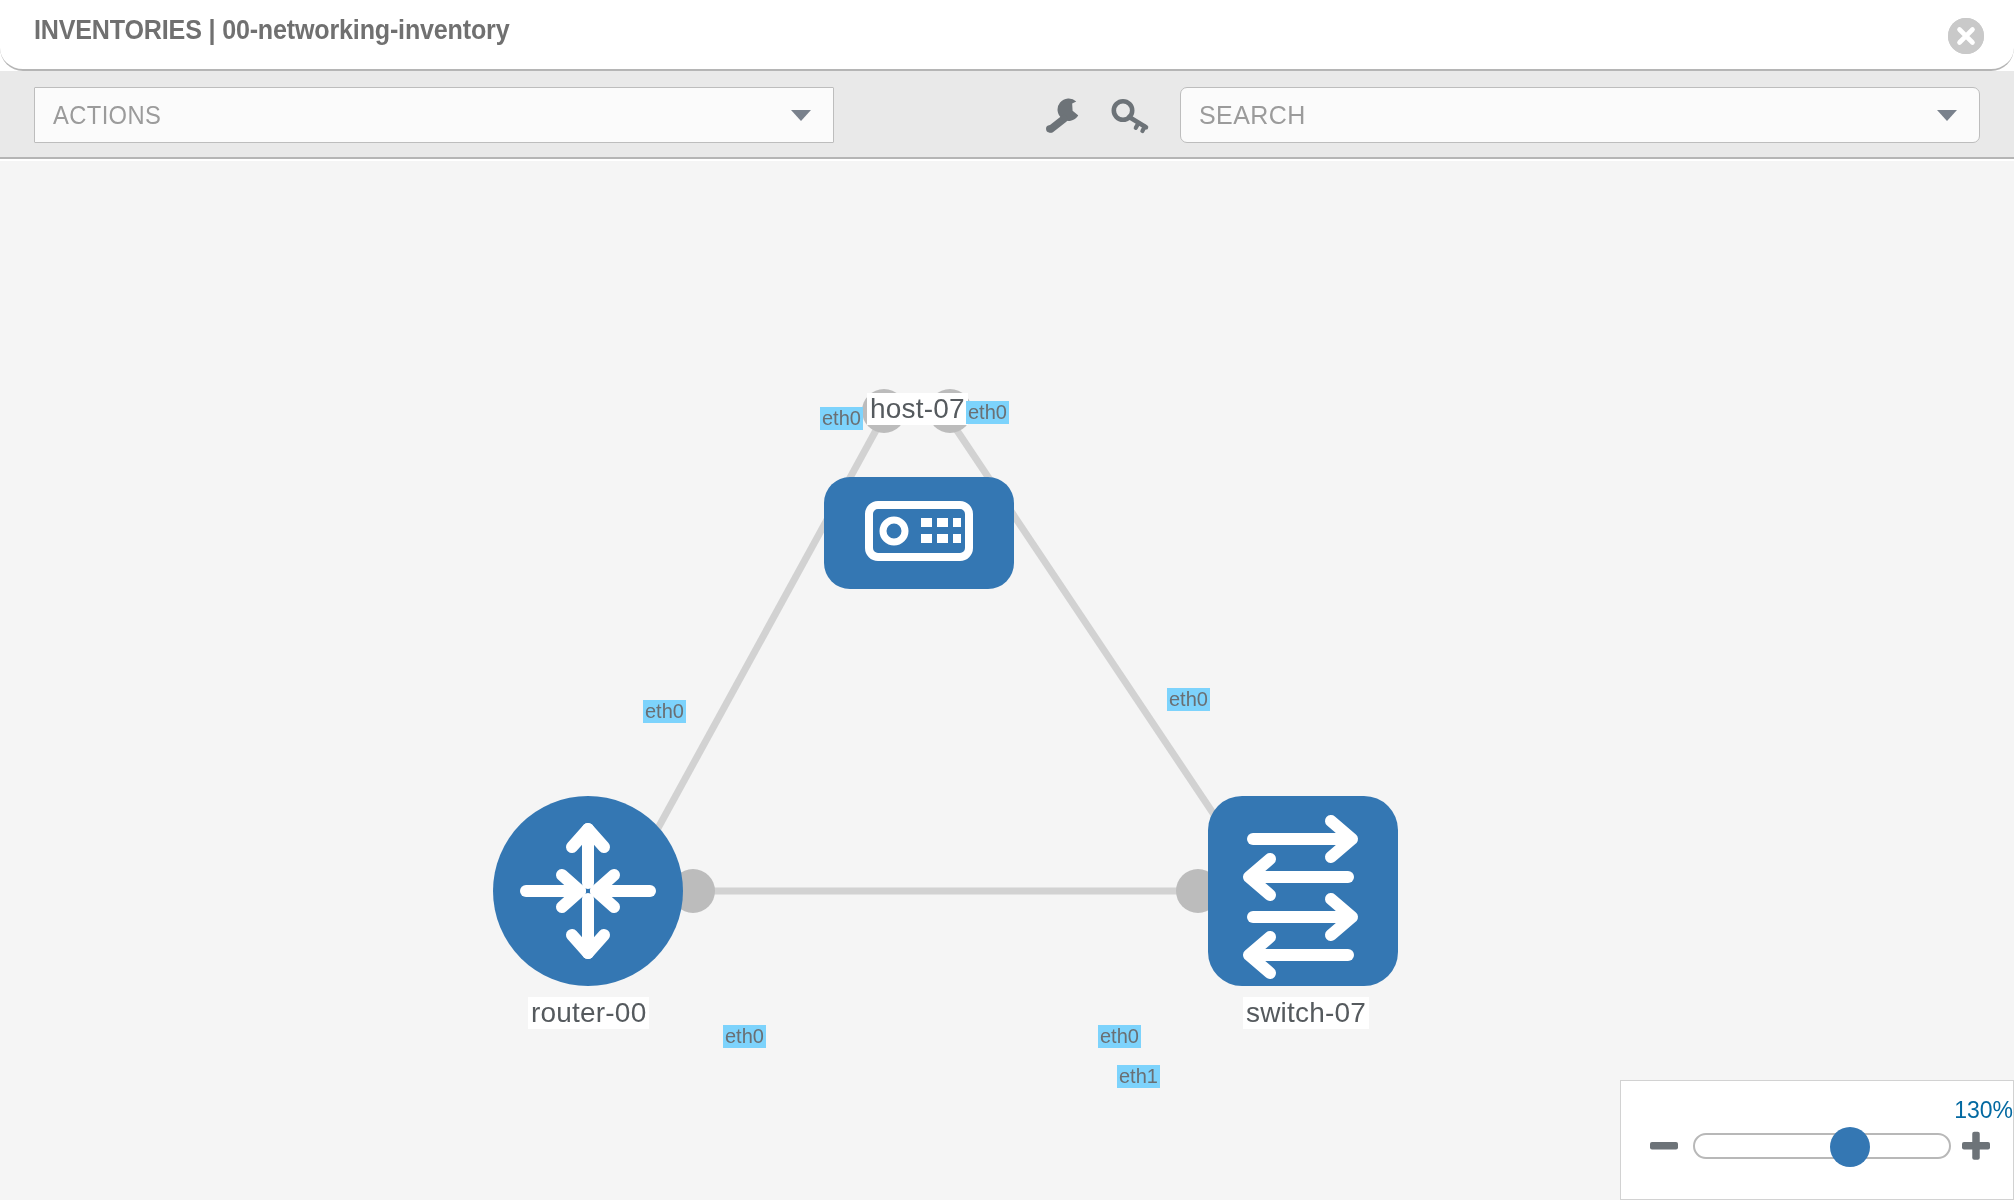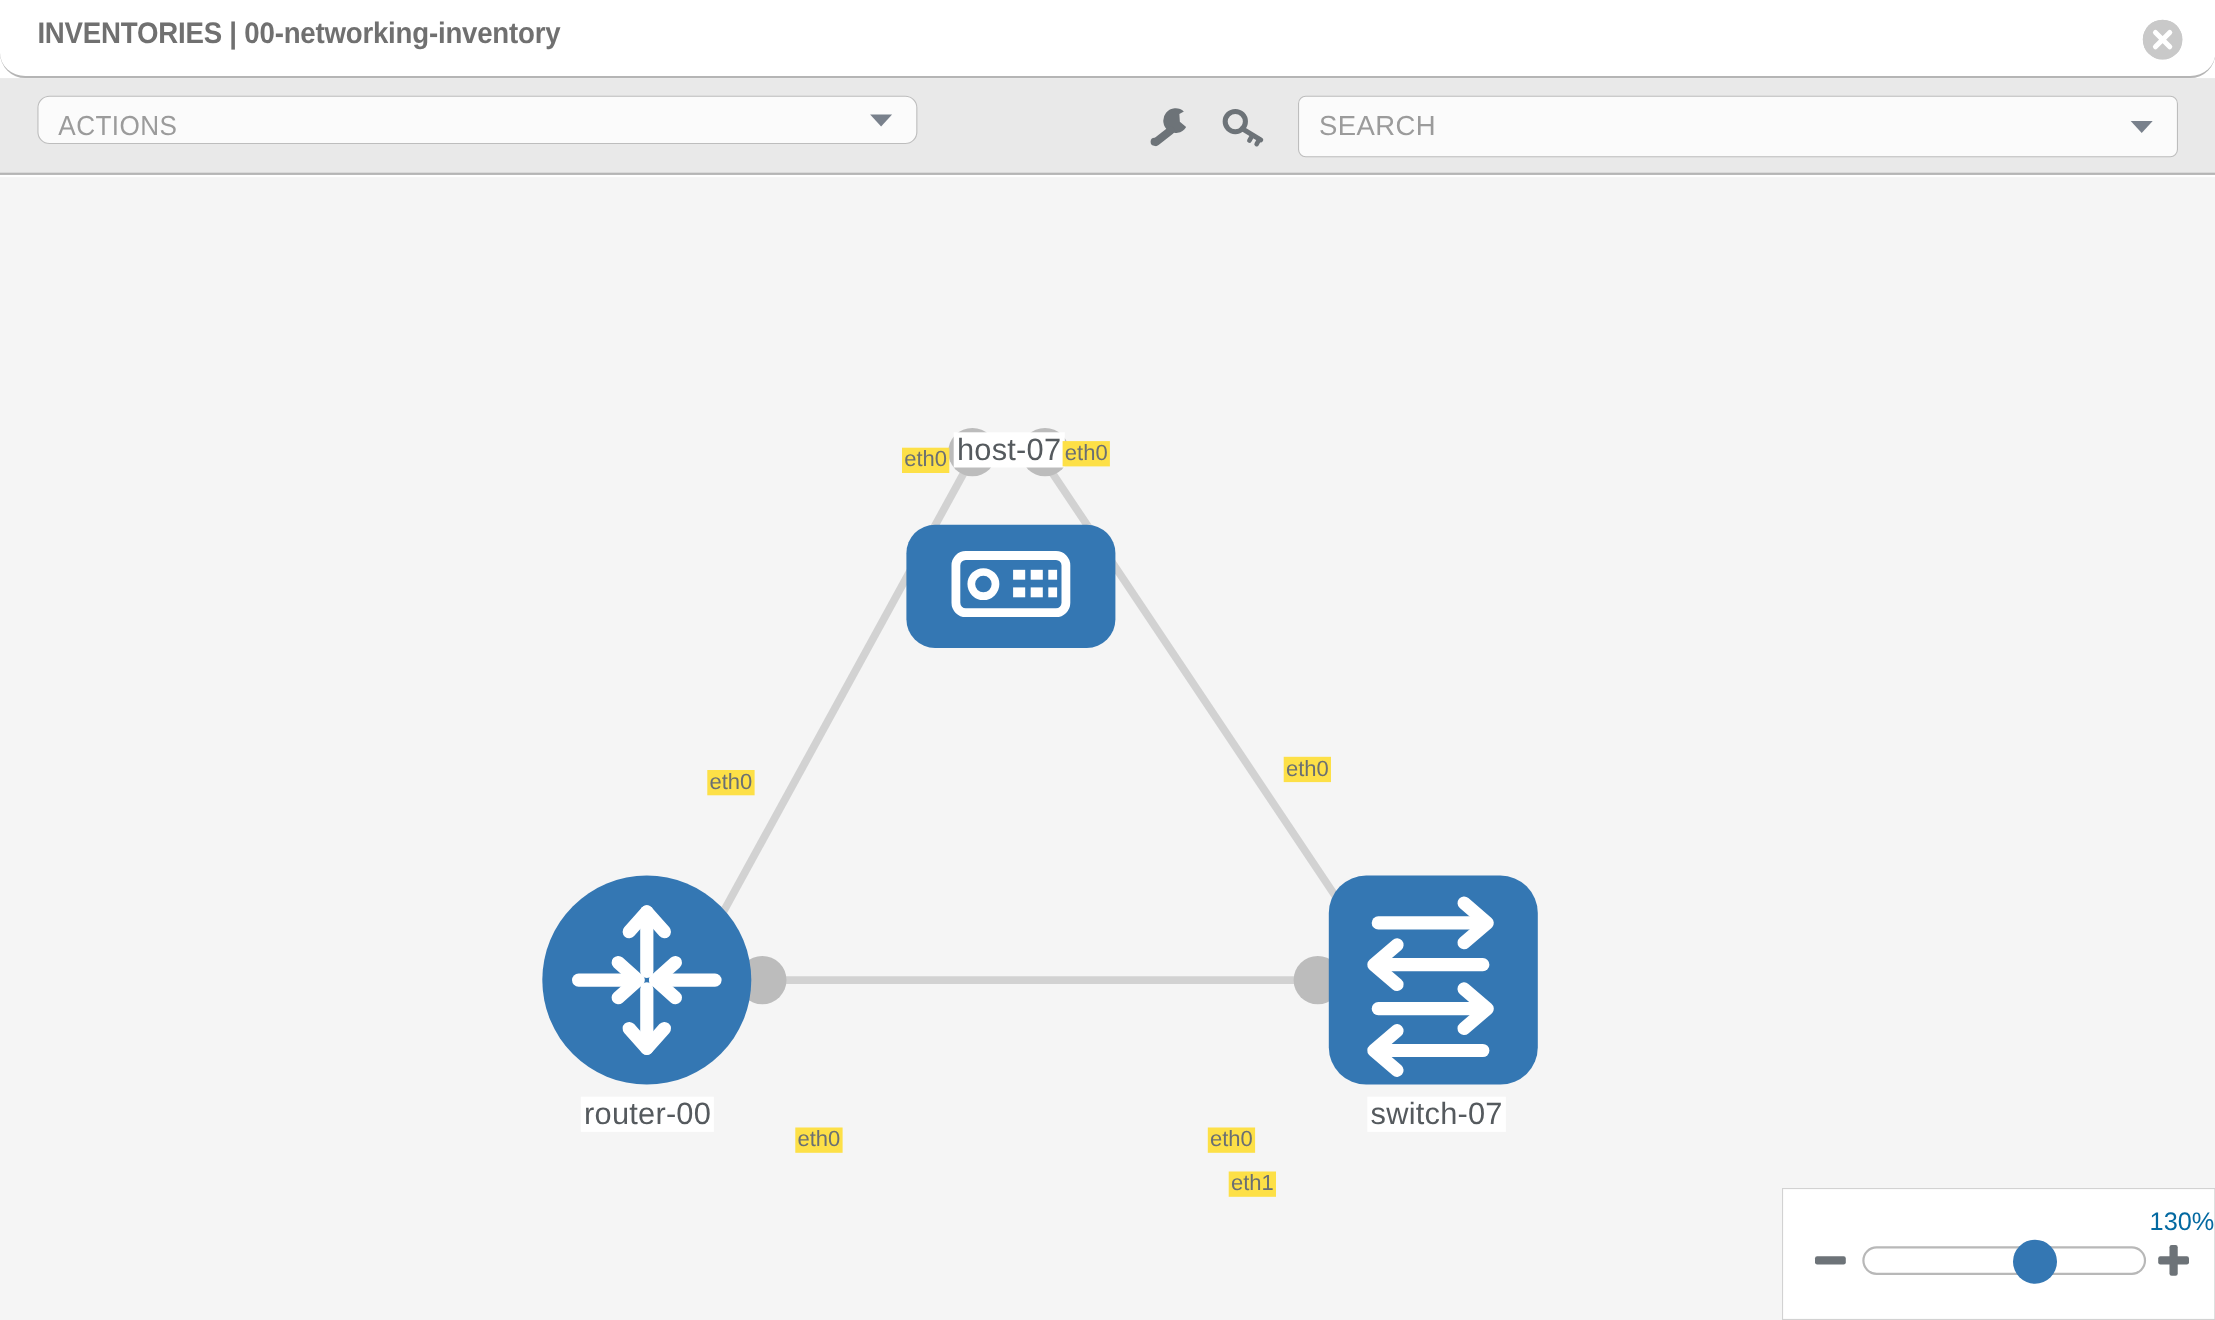--- a/index.html
+++ b/index.html
@@ -29,22 +29,22 @@
     background: #c9c9c9; cursor: pointer;
   }
   .close-btn svg { display: block; width: 36px; height: 36px; }
 
   
   .toolbar {
     position: absolute; left: 0; top: 71px; width: 2014px; height: 88px;
     background: #e9e9e9; border-bottom: 2px solid #b5b5b5;
   }
   .actions-select {
-    position: absolute; left: 34px; top: 16px; width: 800px; height: 44px;
-    background: #fbfbfb; border: 1px solid #bdbdbd; border-radius: 11px;
+    position: absolute; left: 34px; top: 16px; width: 800px; height: 56px;
+    background: #fbfbfb; border: 1px solid #bdbdbd; border-radius: 1px;
     cursor: pointer;
   }
   .actions-select .lbl {
     position: absolute; left: 18px; top: 13px;
     font-size: 25px; color: #9b9b9b; letter-spacing: 0.4px;
     font-family: "Liberation Sans Narrow", "Liberation Sans", sans-serif;
     transform: scaleX(0.95); transform-origin: left center;
   }
   .caret {
     position: absolute; right: 22px; top: 50%; margin-top: -5px;
@@ -77,21 +77,21 @@
     background: #f5f5f5; overflow: hidden;
   }
   .canvas > svg { position: absolute; left: 0; top: 0; }
 
   .node-label {
     position: absolute; background: #ffffff; color: #555a5e;
     font-size: 28px; white-space: nowrap; padding: 0 3px;
     letter-spacing: 0.2px;
   }
   .edge-label {
-    position: absolute; background: #fde047; color: #6a6f73;
+    position: absolute; background: #7dd3fc; color: #6a6f73;
     font-size: 20px; white-space: nowrap; padding: 0 2px;
   }
 
   
   .zoom-panel {
     position: absolute; left: 1620px; top: 1080px; width: 394px; height: 120px;
     background: #ffffff; border: 1px solid #d2d2d2;
   }
   .zoom-value {
     position: absolute; left: 0; right: 0; top: 16px; text-align: right;

